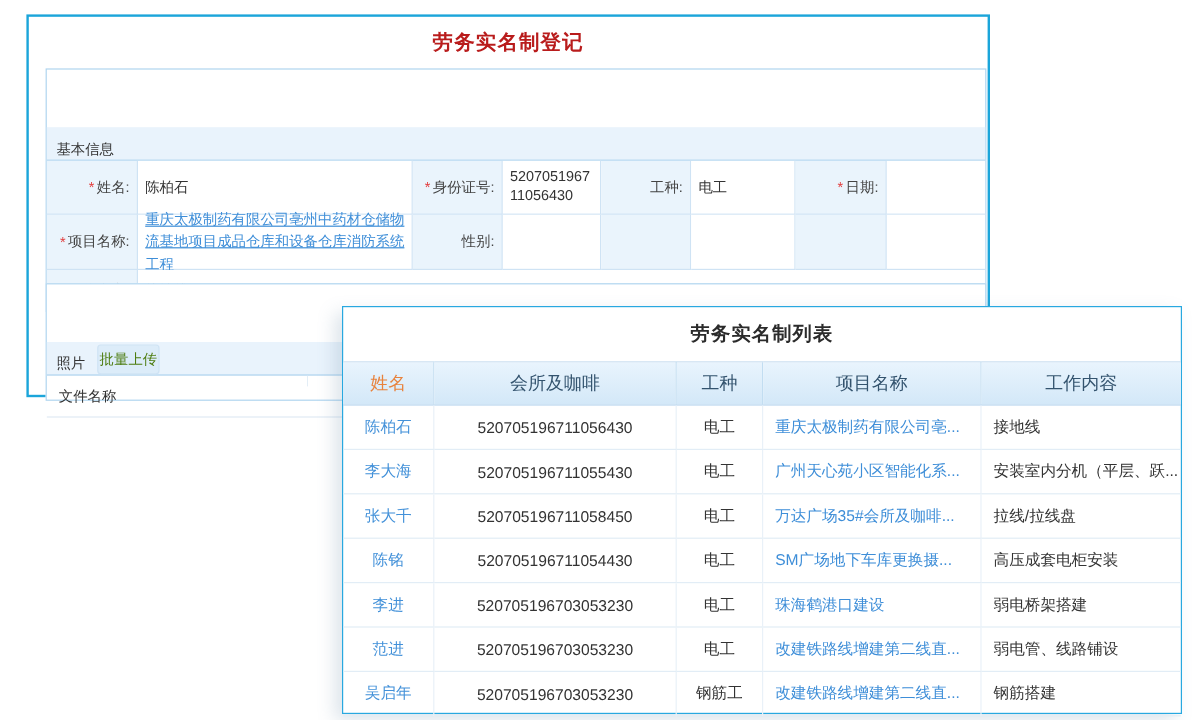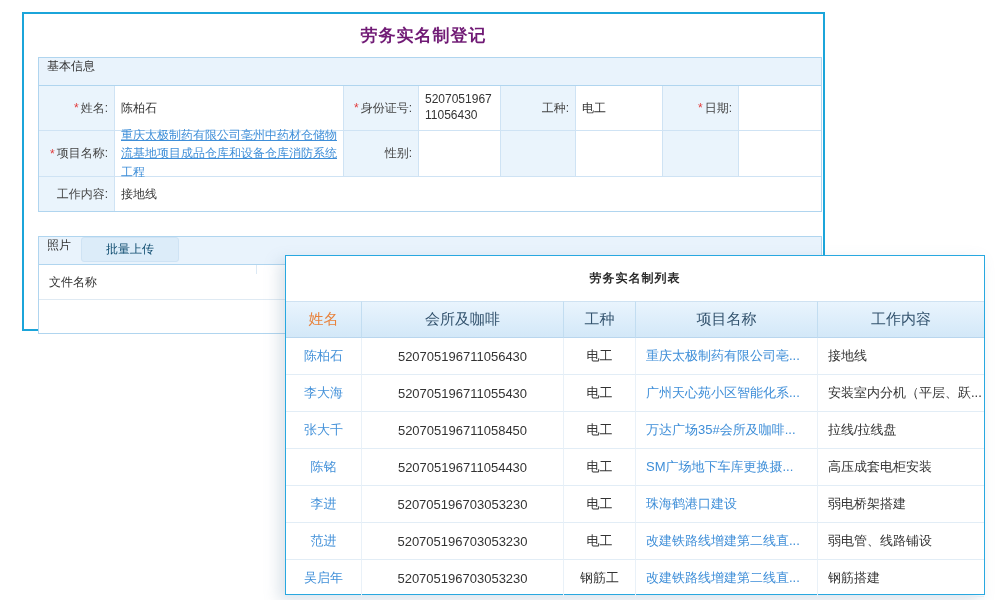--- a/index.html
+++ b/index.html
@@ -4,54 +4,54 @@
 <style>
   * { margin:0; padding:0; box-sizing:border-box; }
   html,body { width:1000px; height:600px; background:#fff; overflow:hidden;
               font-family:"Liberation Sans","DejaVu Sans",sans-serif; }
   body { position:relative; }
 
   
   .form-panel { position:absolute; left:22px; top:12px; width:803px; height:319px;
                 background:#fff; border:2px solid #1ba5da; }
   .form-title { height:42px; display:flex; align-items:center; justify-content:center;
-                font-size:17px; font-weight:bold; color:#701a75; letter-spacing:1px; }
+                font-size:17px; font-weight:bold; color:#b91c1c; letter-spacing:1px; }
   .box { position:absolute; left:14px; width:784px; border:1px solid #b0d5ef; background:#fff; }
   .box-basic { top:43px; }
   .box-bar { height:28px; background:#e9f3fc; border-bottom:1px solid #b0d5ef;
-             display:flex; align-items:flex-start; padding-left:8px; gap:10px;
-             font-size:12px; color:#333; }
+             display:flex; align-items:flex-end; padding-left:8px; gap:10px;
+             font-size:12px; color:#333;margin-top:48px; }
   .fgrid { display:grid; grid-template-columns:76px 229px 75px 82px 75px 87px 76px 1fr; }
   .fcell { border-right:1px solid #cfe3f4; border-bottom:1px solid #cfe3f4;
            font-size:12px; color:#333; display:flex; align-items:center; min-height:0; }
   .lbl  { background:#eaf4fc; justify-content:flex-end; text-align:right;
           padding:2px 6px 2px 2px; color:#444; }
   .val  { background:#fff; padding:2px 6px; }
   .r1 { height:45px; } .r2 { height:46px; } .r3 { height:34px; }
   .no-r { border-right:none; } .no-b { border-bottom:none;text-align:center; }
   .req { color:#e23b3b; margin-right:2px; }
   .breakall { word-break:break-all; line-height:1.3; }
   .proj-link { color:#3e8ed8; text-decoration:underline; line-height:1.55; cursor:pointer; }
   .span-rest { grid-column:2 / 9; }
 
   .box-photo { top:222px; height:98px; }
-  .upload-btn { background:#dcecf9; color:#0c4a6e; border:1px solid #cfe3f4;
-                border-radius:3px; font-size:12px; padding:3px 24px; cursor:pointer; }
+  .upload-btn { background:#dcecf9; color:#4d7c0f; border:1px solid #cfe3f4;
+                border-radius:3px; font-size:12px; padding:3px 1px; cursor:pointer; }
   .file-row { position:relative; height:35px; border-bottom:1px solid #dfeaf3;
               display:flex; align-items:center; padding-left:10px;
               font-size:12px; color:#333; }
   .ticks { position:absolute; left:217px; right:0; top:0; height:9px;
            background:repeating-linear-gradient(90deg,#dce9f4 0 1px,transparent 1px 40px); }
 
   
   .list-panel { position:absolute; left:285px; top:255px; width:700px; height:340px;
                 background:#fff; border:1px solid #28a8e0;
                 box-shadow:-6px 6px 14px rgba(110,145,170,0.25); }
   .list-title { height:45px; display:flex; align-items:center; justify-content:center;
-                font-size:12px; font-weight:bold; color:#2b2b2b; letter-spacing:1px; }
+                font-size:16px; font-weight:bold; color:#2b2b2b; letter-spacing:1px; }
   .tgrid { display:grid; grid-template-columns:76px 202px 72px 182px 1fr; }
   .th { height:37px; background:linear-gradient(#e9f4fd,#d3e8f8);
         border-top:1px solid #cfe2f2; border-bottom:1px solid #b9d6ee;
         border-right:1px solid #c2ddf1;
         display:flex; align-items:center; justify-content:center;
         font-size:15px; color:#33536e; }
   .th:last-child { border-right:none; }
   .th-name { color:#e8823c; }
   .td { height:37px; border-bottom:1px solid #e2edf6; border-right:1px solid #e9f1f8;
         display:flex; align-items:center; font-size:13px; color:#333;

